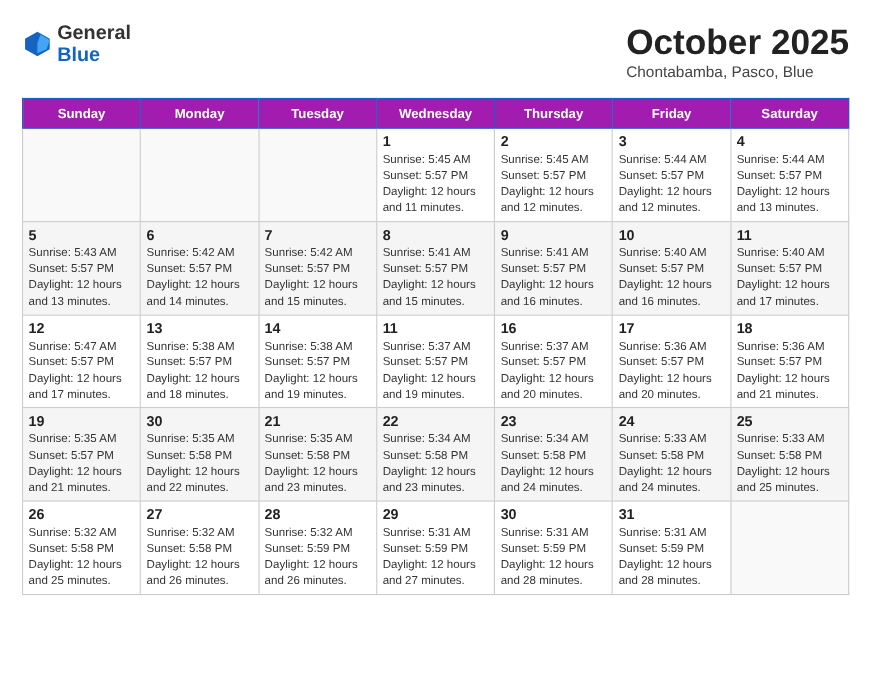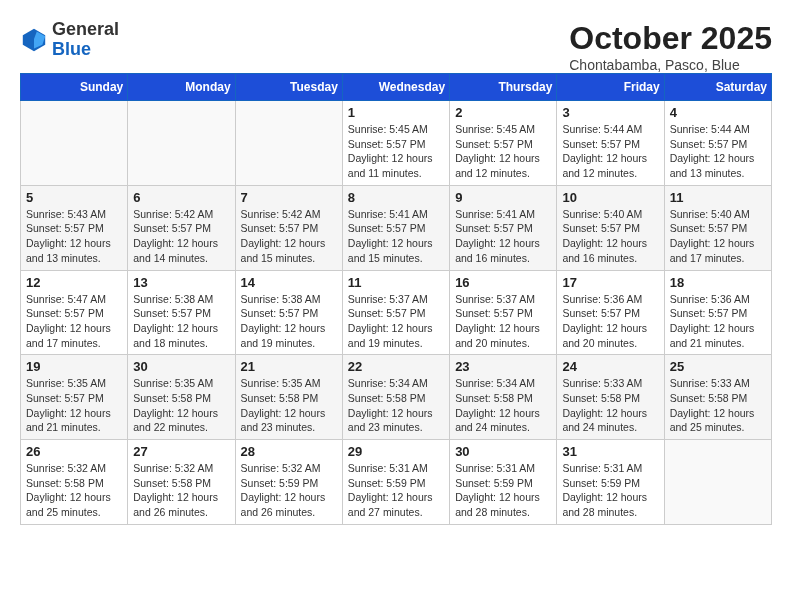--- a/index.html
+++ b/index.html
@@ -7,20 +7,21 @@
       font-family: Arial, sans-serif;
       background: #fff;
       width: 792px;
       min-height: 612px;
       padding: 20px;
     }
     .header {
       display: flex;
       justify-content: space-between;
       align-items: flex-start;
+      margin-bottom: 16px;
     }
     .logo {
       display: flex;
       align-items: center;
       gap: 4px;
     }
     .logo-text {
       font-size: 18px;
       font-weight: bold;
       line-height: 1.1;
@@ -42,24 +43,24 @@
     .subtitle {
       font-size: 14px;
       color: #444;
     }
     table {
       width: 100%;
       border-collapse: collapse;
       font-size: 11px;
     }
     thead th {
-      background-color: #1d4ed8;
+      background-color: #a21caf;
       color: #fff;
       padding: 6px 4px;
-      text-align: right;
+      text-align: center;
       font-size: 12px;
       font-weight: bold;
       border: 1px solid #1565c0;
     }
     tbody td {
       border: 1px solid #ccc;
       vertical-align: top;
       padding: 4px 5px;
       height: 80px;
       width: calc(100% / 7);

